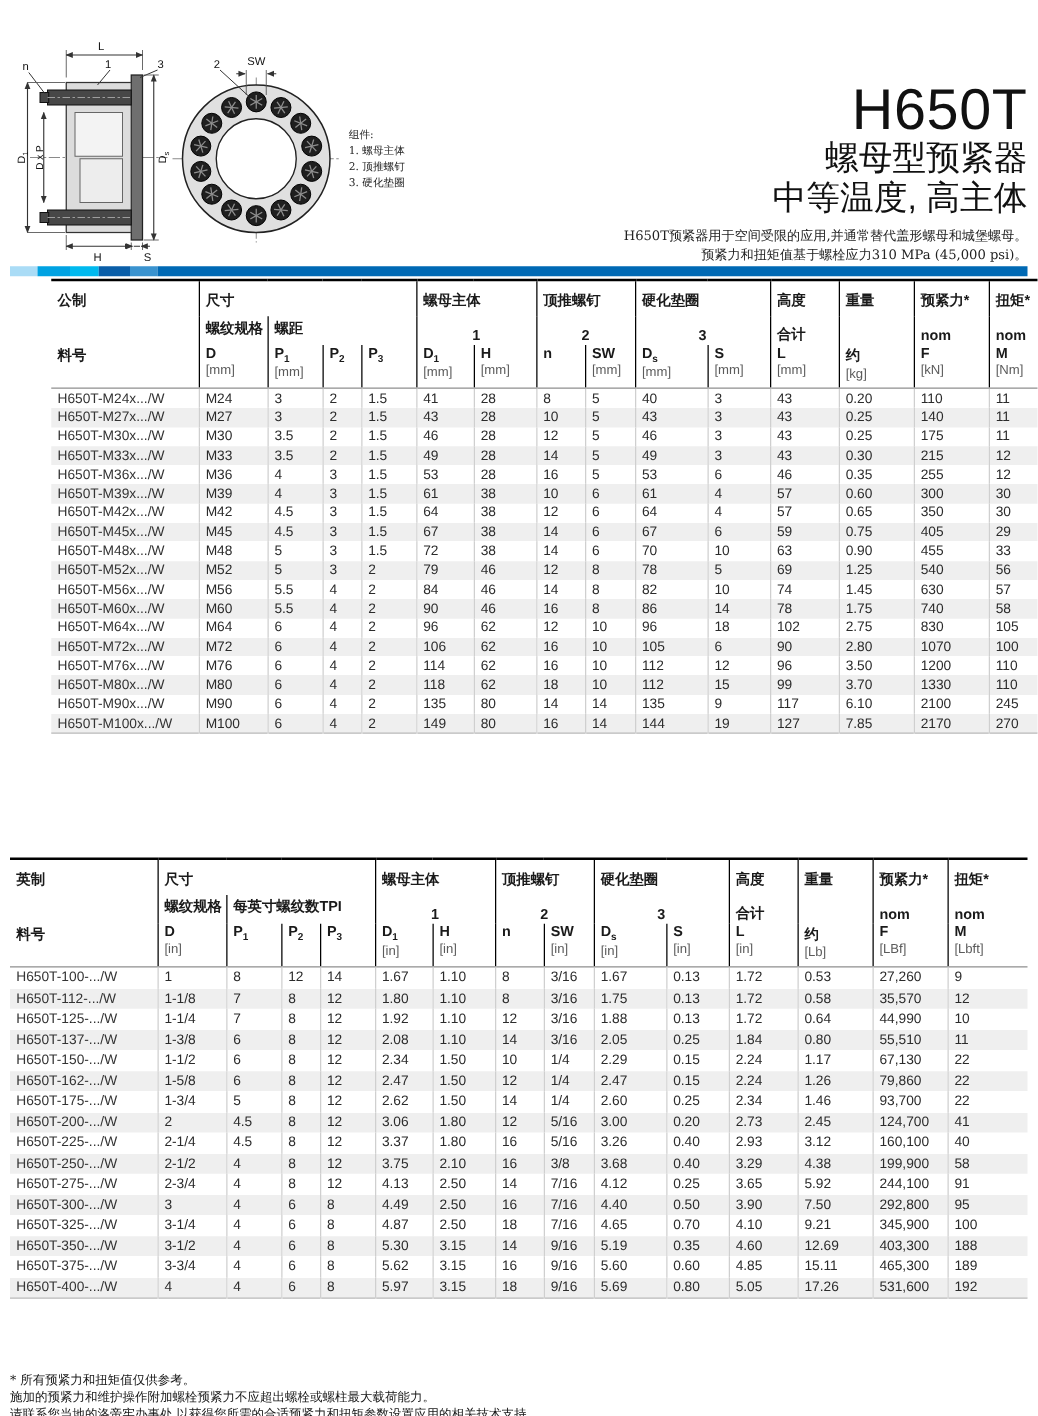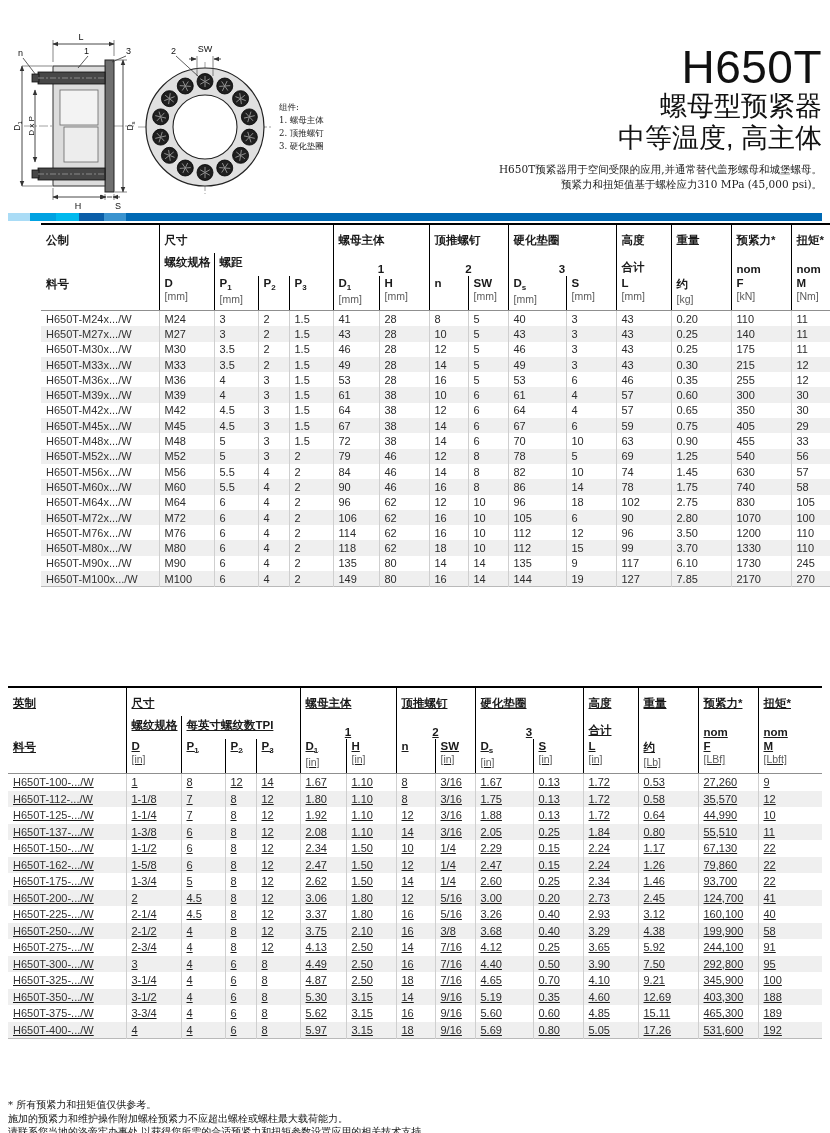--- a/index.html
+++ b/index.html
@@ -3,32 +3,32 @@
 <meta charset="utf-8">
 <style>
   html,body{margin:0;padding:0;}
   body{
     width:830px;height:1133px;position:relative;background:#ffffff;
     font-family:"Liberation Sans","DejaVu Sans",sans-serif;color:#1a1a1a;
     overflow:hidden;
   }
   
   #drawing-wrap{position:absolute;left:8px;top:28px;width:412px;height:186px;}
-  #title-block{position:absolute;right:8px;top:44px;text-align:right;margin-left:12px;}
+  #title-block{position:absolute;right:8px;top:64px;text-align:right;margin-left:12px;}
   #title-model{font-size:46px;line-height:1.02;font-weight:400;letter-spacing:0.5px;color:#111;}
   .title-sub{font-size:27px;line-height:1.18;font-weight:400;color:#111;}
   #title-desc{margin-top:7px;font-size:10.5px;line-height:1.45;color:#222;
     font-family:"DejaVu Serif","Liberation Serif",serif;text-align:right;}
   
   #metric-bar{position:absolute;left:8px;top:213px;width:814px;height:8px;display:flex;}
   #metric-bar .seg{height:8px;}
   
   .tbl-wrap{position:absolute;left:8px;}
   #metric-table{top:223px;margin-left:33px;}
-  #imperial-table{top:686px;text-decoration:underline;}
+  #imperial-table{top:686px;}
   table.spec{border-collapse:collapse;table-layout:fixed;width:814px;
     border-bottom:1px solid #b9b9b9;}
   table.spec thead th{font-weight:bold;text-align:left;padding:1px 5px;
     font-size:11.5px;background:#fff;white-space:nowrap;}
   table.spec tr.r1 th{border-top:2.5px solid #000;height:23px;vertical-align:middle;padding-top:4px;}
   table.spec tr.r2 th{height:20px;vertical-align:bottom;padding-bottom:1px;}
   table.spec tr.r2 th.top{vertical-align:top;padding-top:2px;}
   table.spec tr.r2 th.ctr{text-align:center;}
   table.spec tr.r3 th{vertical-align:top;padding-top:1px;padding-bottom:3px;border-bottom:1px solid #8f8f8f;height:30px;}
   table.spec th.line{border-left:1px solid #000;}
@@ -591,21 +591,21 @@
           <td>4</td>
           <td>2</td>
           <td>135</td>
           <td>80</td>
           <td>14</td>
           <td>14</td>
           <td>135</td>
           <td>9</td>
           <td>117</td>
           <td>6.10</td>
-          <td>1730</td>
+          <td>2100</td>
           <td>245</td>
         </tr>
         <tr>
           <td class="pn">H650T-M100x.../W</td>
           <td>M100</td>
           <td>6</td>
           <td>4</td>
           <td>2</td>
           <td>149</td>
           <td>80</td>

